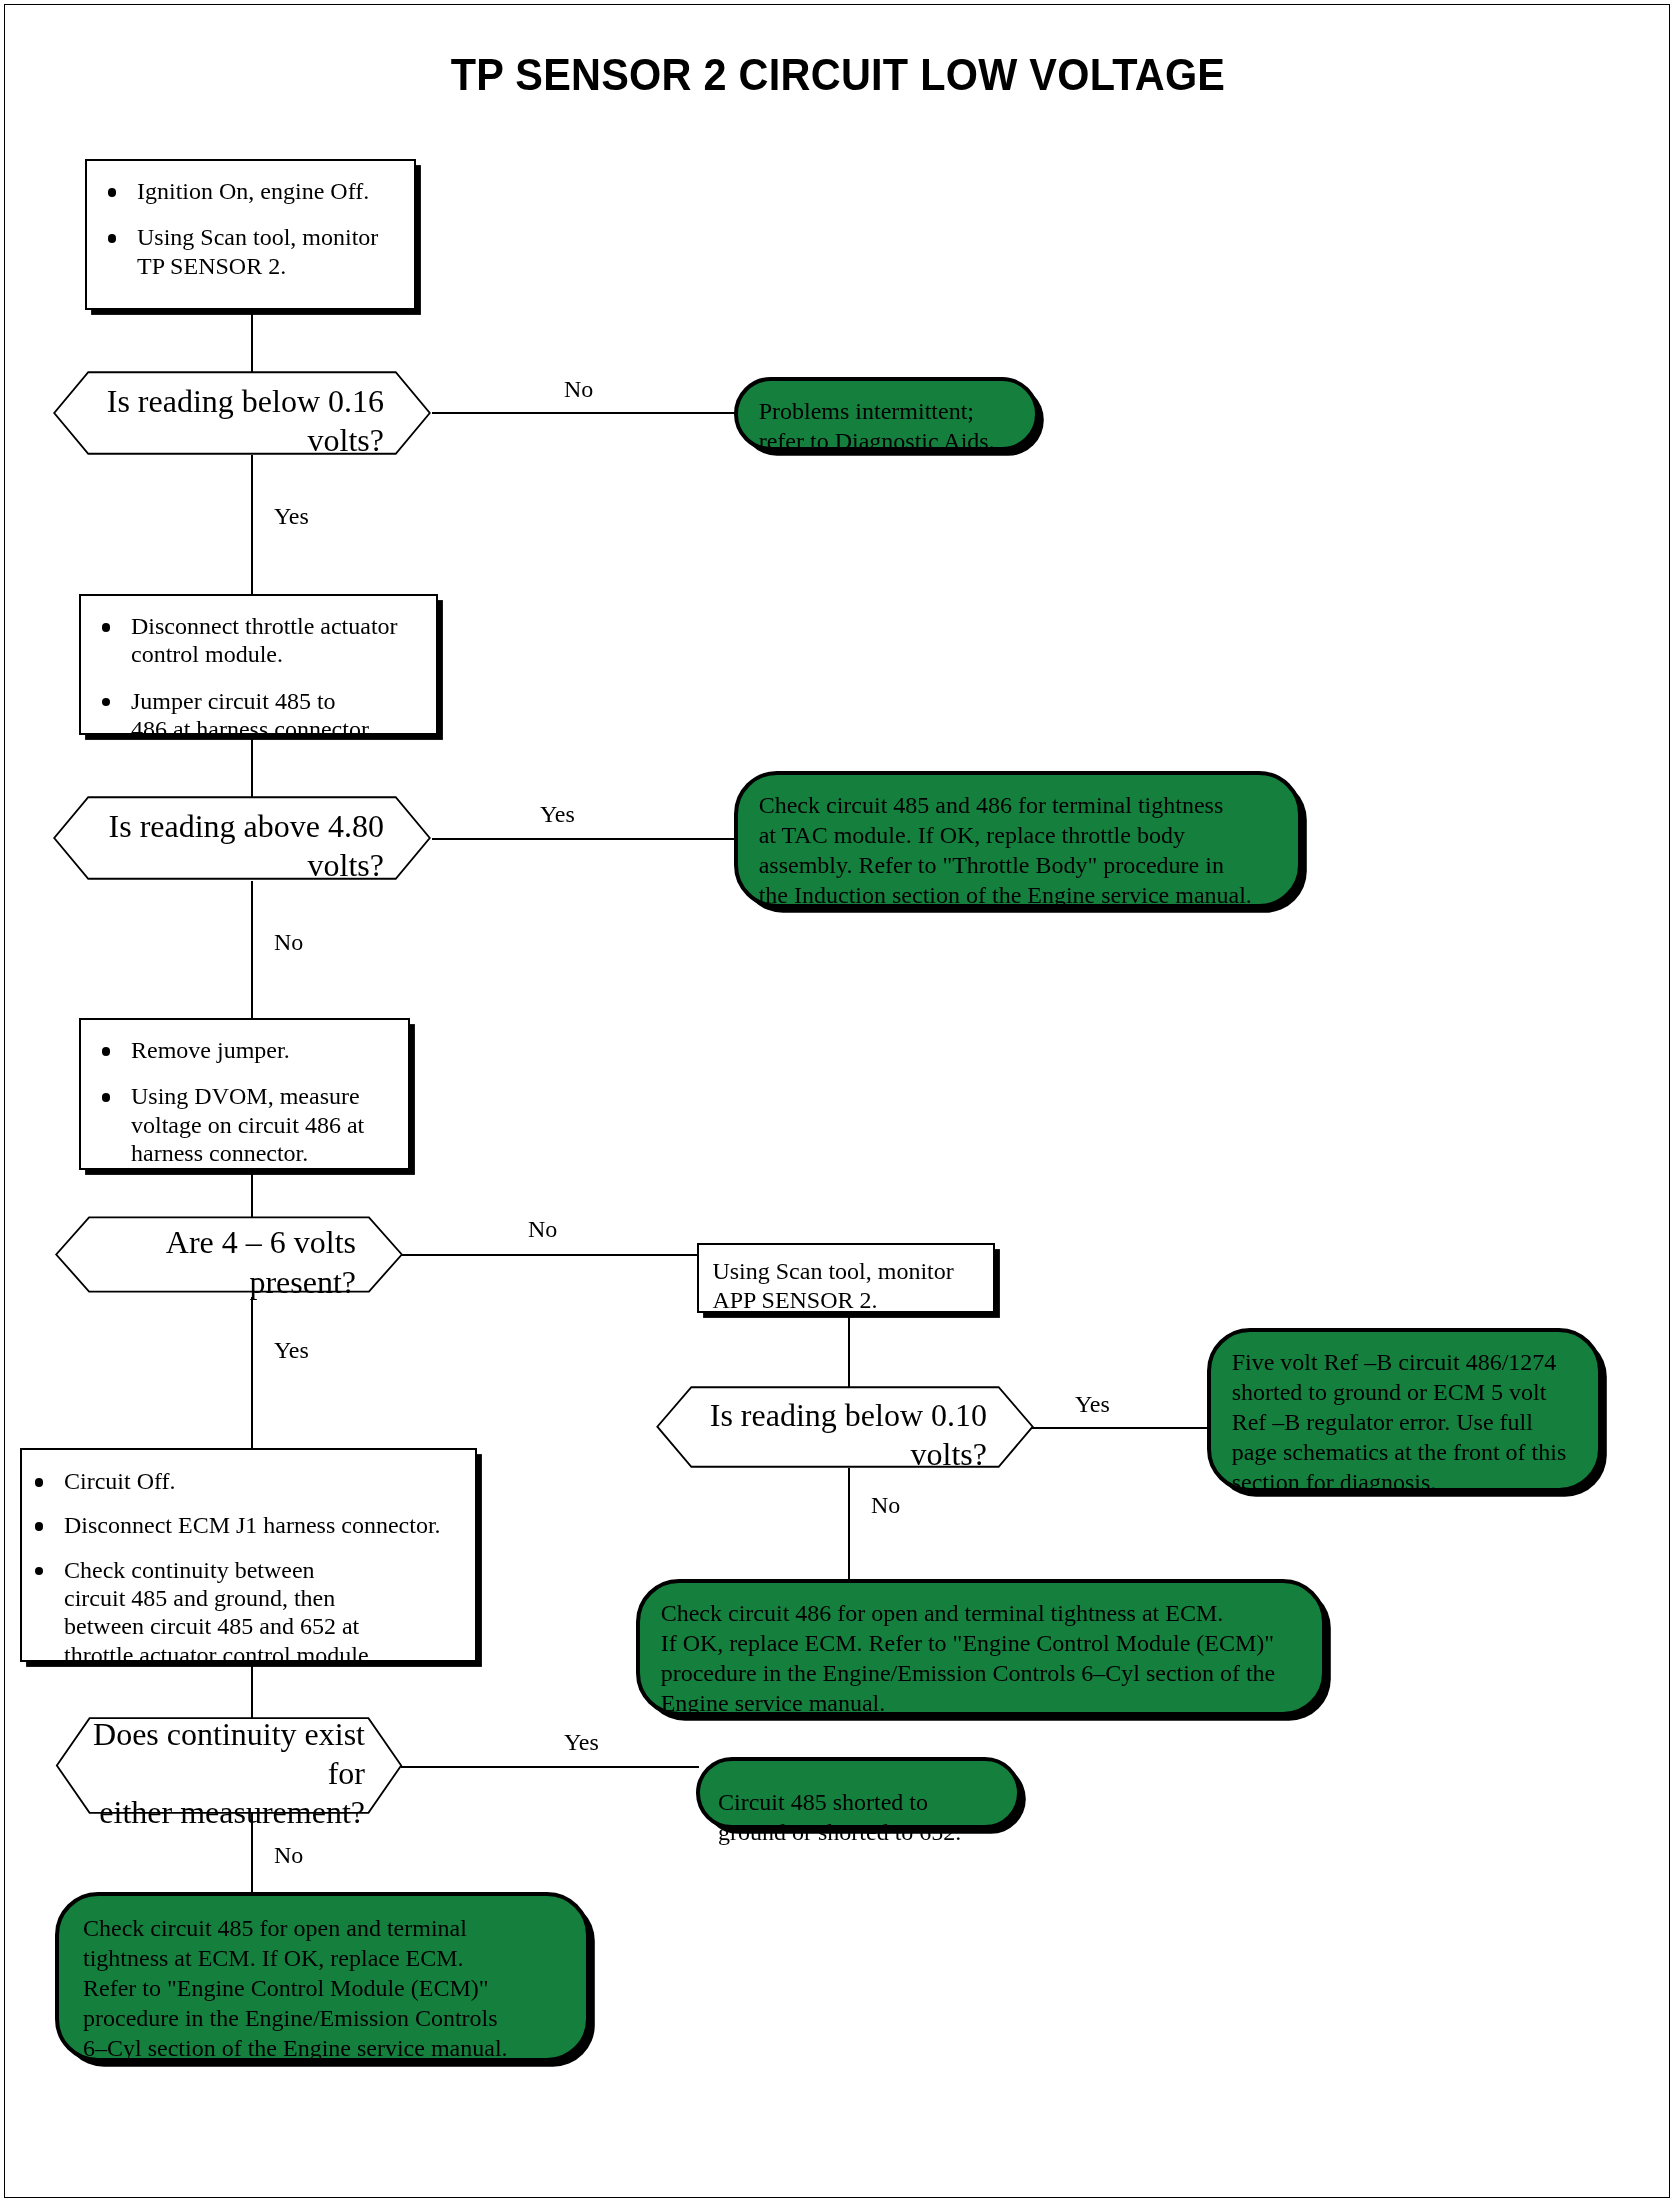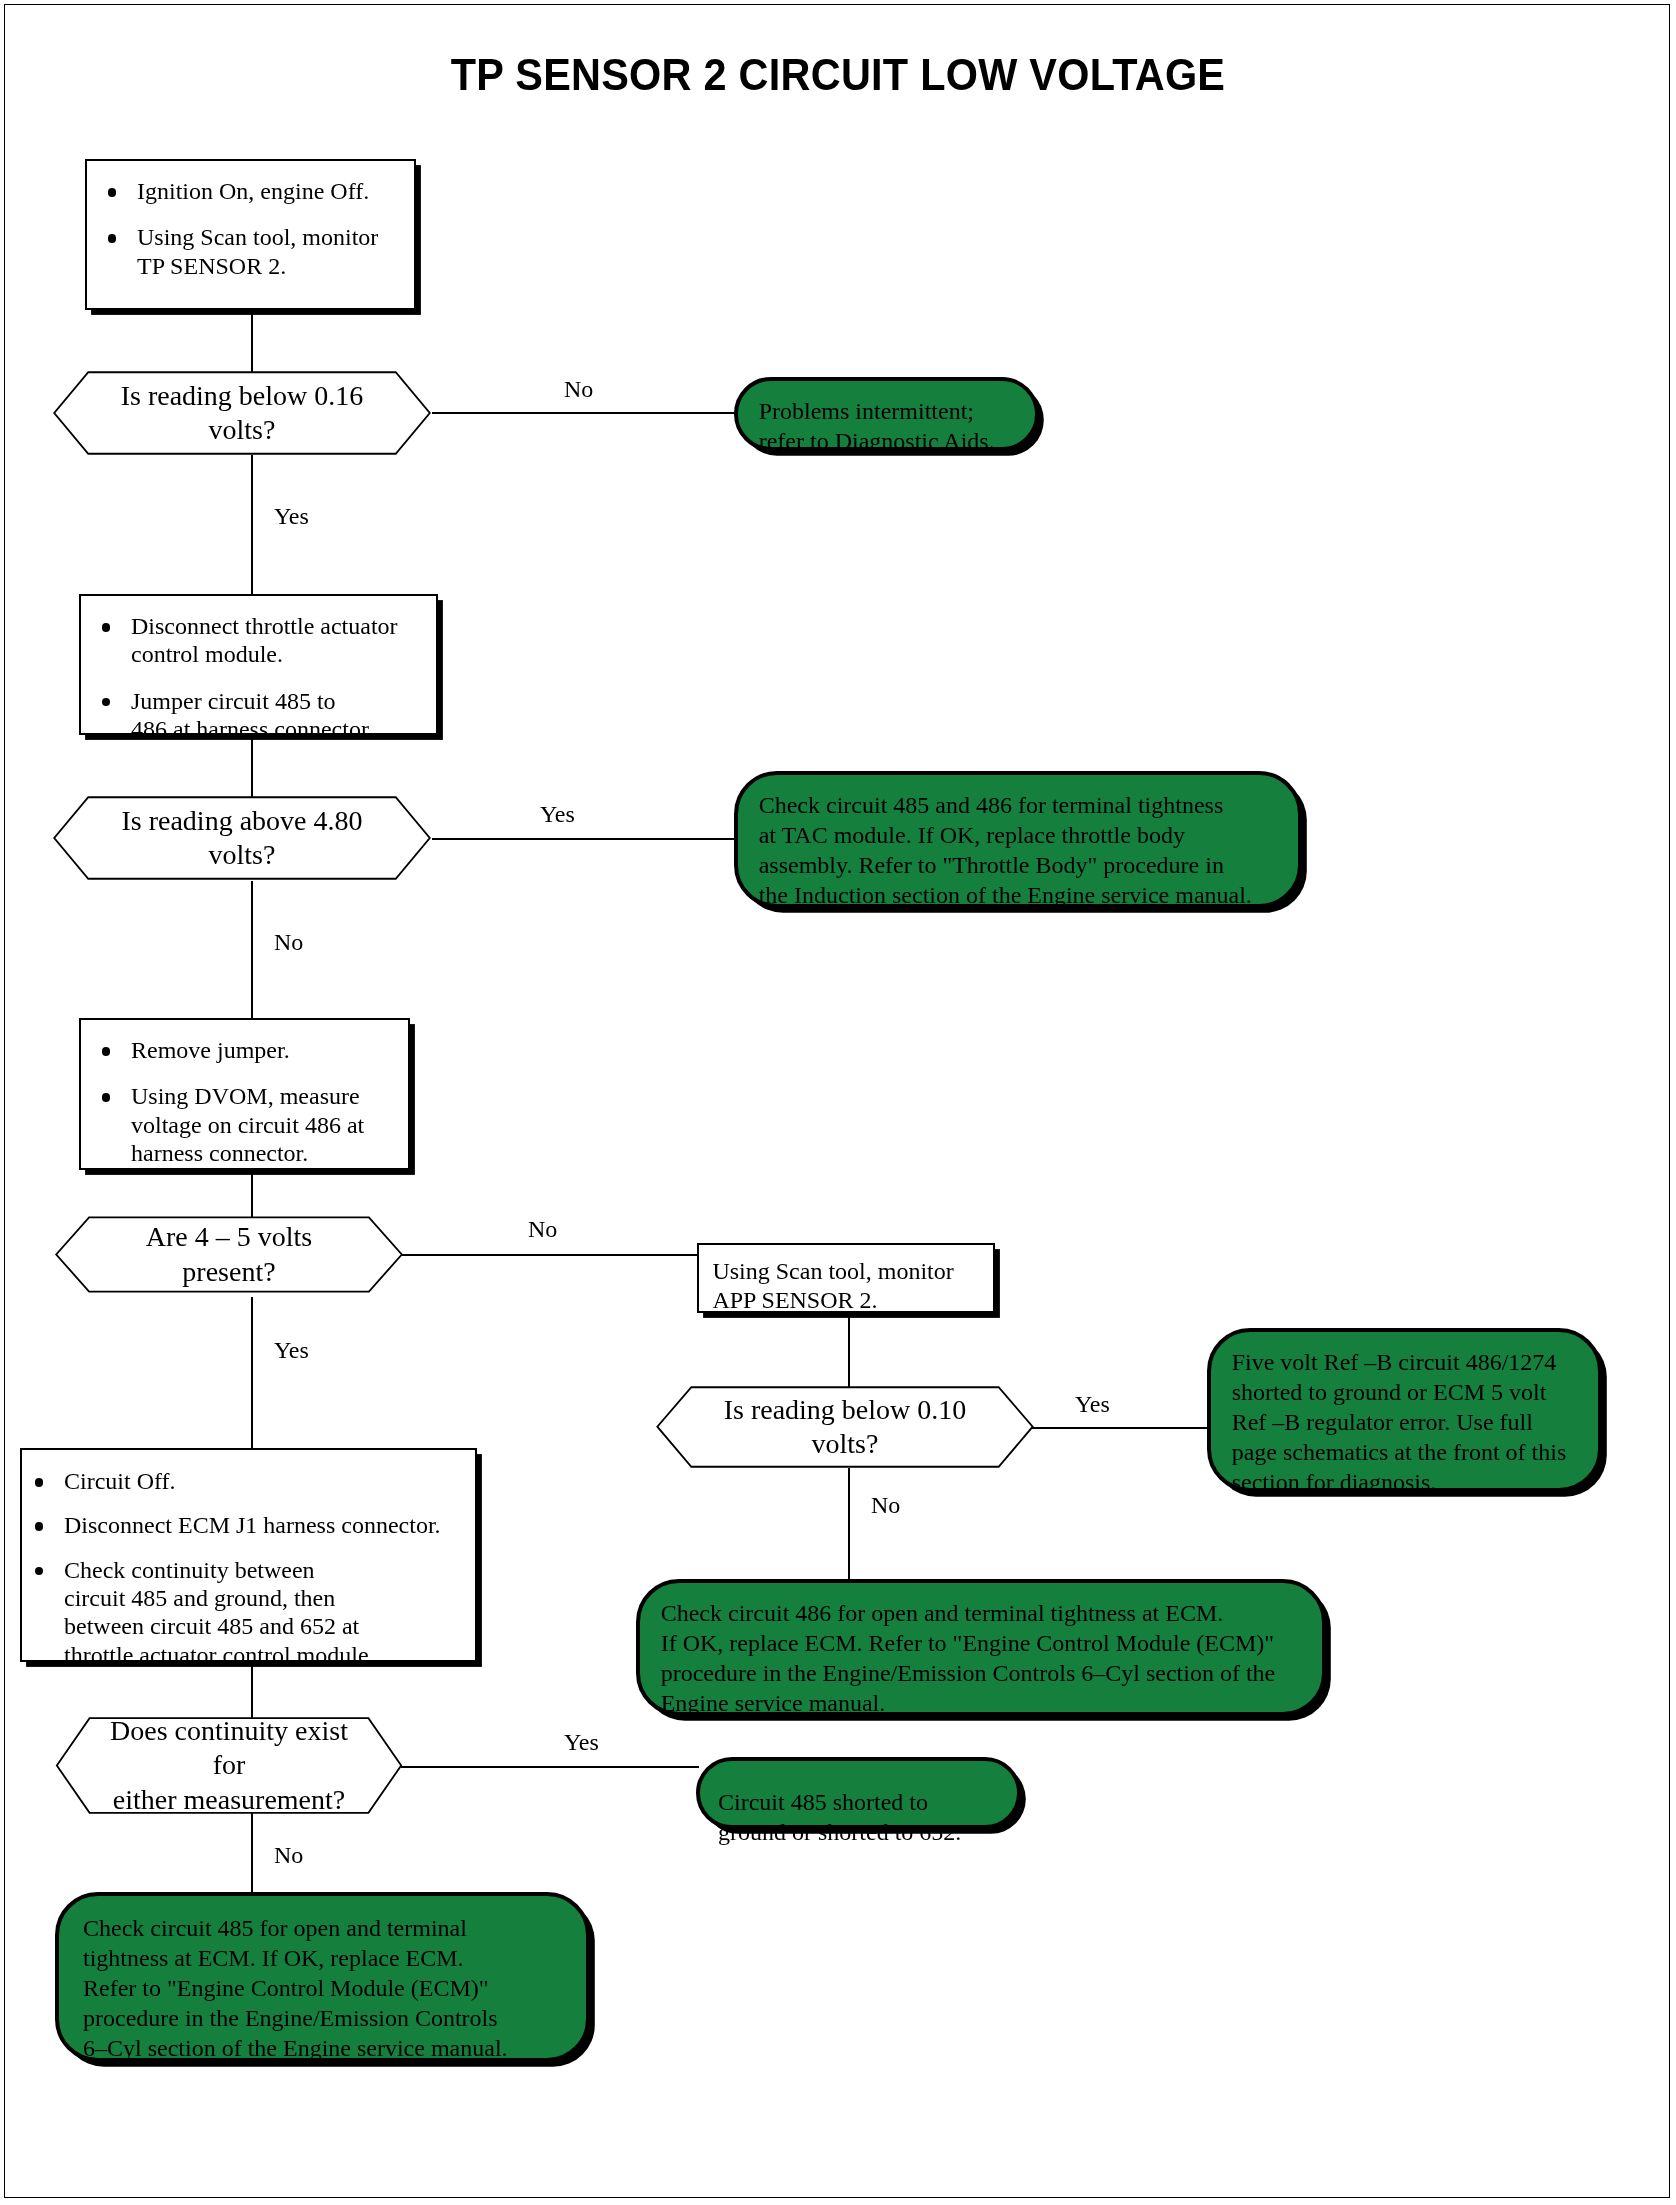--- a/index.html
+++ b/index.html
@@ -92,27 +92,27 @@
   .term.pill { border-radius: 607px; }
 
   
   .dec {
     position: absolute;
     z-index: 5;
   }
   .dec svg { position: absolute; left: 0; top: 0; display: block; }
   .dec .dlabel {
     position: absolute;
-    left: 0; top: 0;
+    left: 0; top: 8px;
     width: 100%; height: 100%;
     display: flex;
     align-items: center;
     justify-content: center;
-    text-align: center;
-    font-size: 28px;
+    text-align: right;
+    font-size: 32px;
     line-height: 1.22;
     padding: 0 47px;
     box-sizing: border-box;
   }
 
   
   .vline {
     position: absolute;
     width: 1.8px;
     background: #000;
@@ -225,21 +225,21 @@
 voltage on circuit 486 at
 harness connector.</span></li>
       </ul>
     </div>
   </div>
 
   <div class="dec" style="left:55px; top:1216px; width:348px; height:77px;">
     <svg width="348" height="77" viewBox="0 0 572 126">
       <polygon points="56,2 516,2 570,63 516,124 56,124 2,63" fill="#ffffff" stroke="#000000" stroke-width="3"></polygon>
     </svg>
-    <div class="dlabel" style="white-space:pre-line">Are 4 – 5 volts present?</div>
+    <div class="dlabel" style="white-space:pre-line">Are 4 – 6 volts present?</div>
   </div>
 
   <div class="proc" style="left:697px; top:1243px; width:298px; height:70px;">
     <div class="inner" style="padding:12px 13.4px;">
       <div class="plaintext" style="white-space:pre-line">Using Scan tool, monitor
 APP SENSOR 2.</div>
     </div>
   </div>
 
   <div class="dec" style="left:656px; top:1386px; width:378px; height:82px;">

